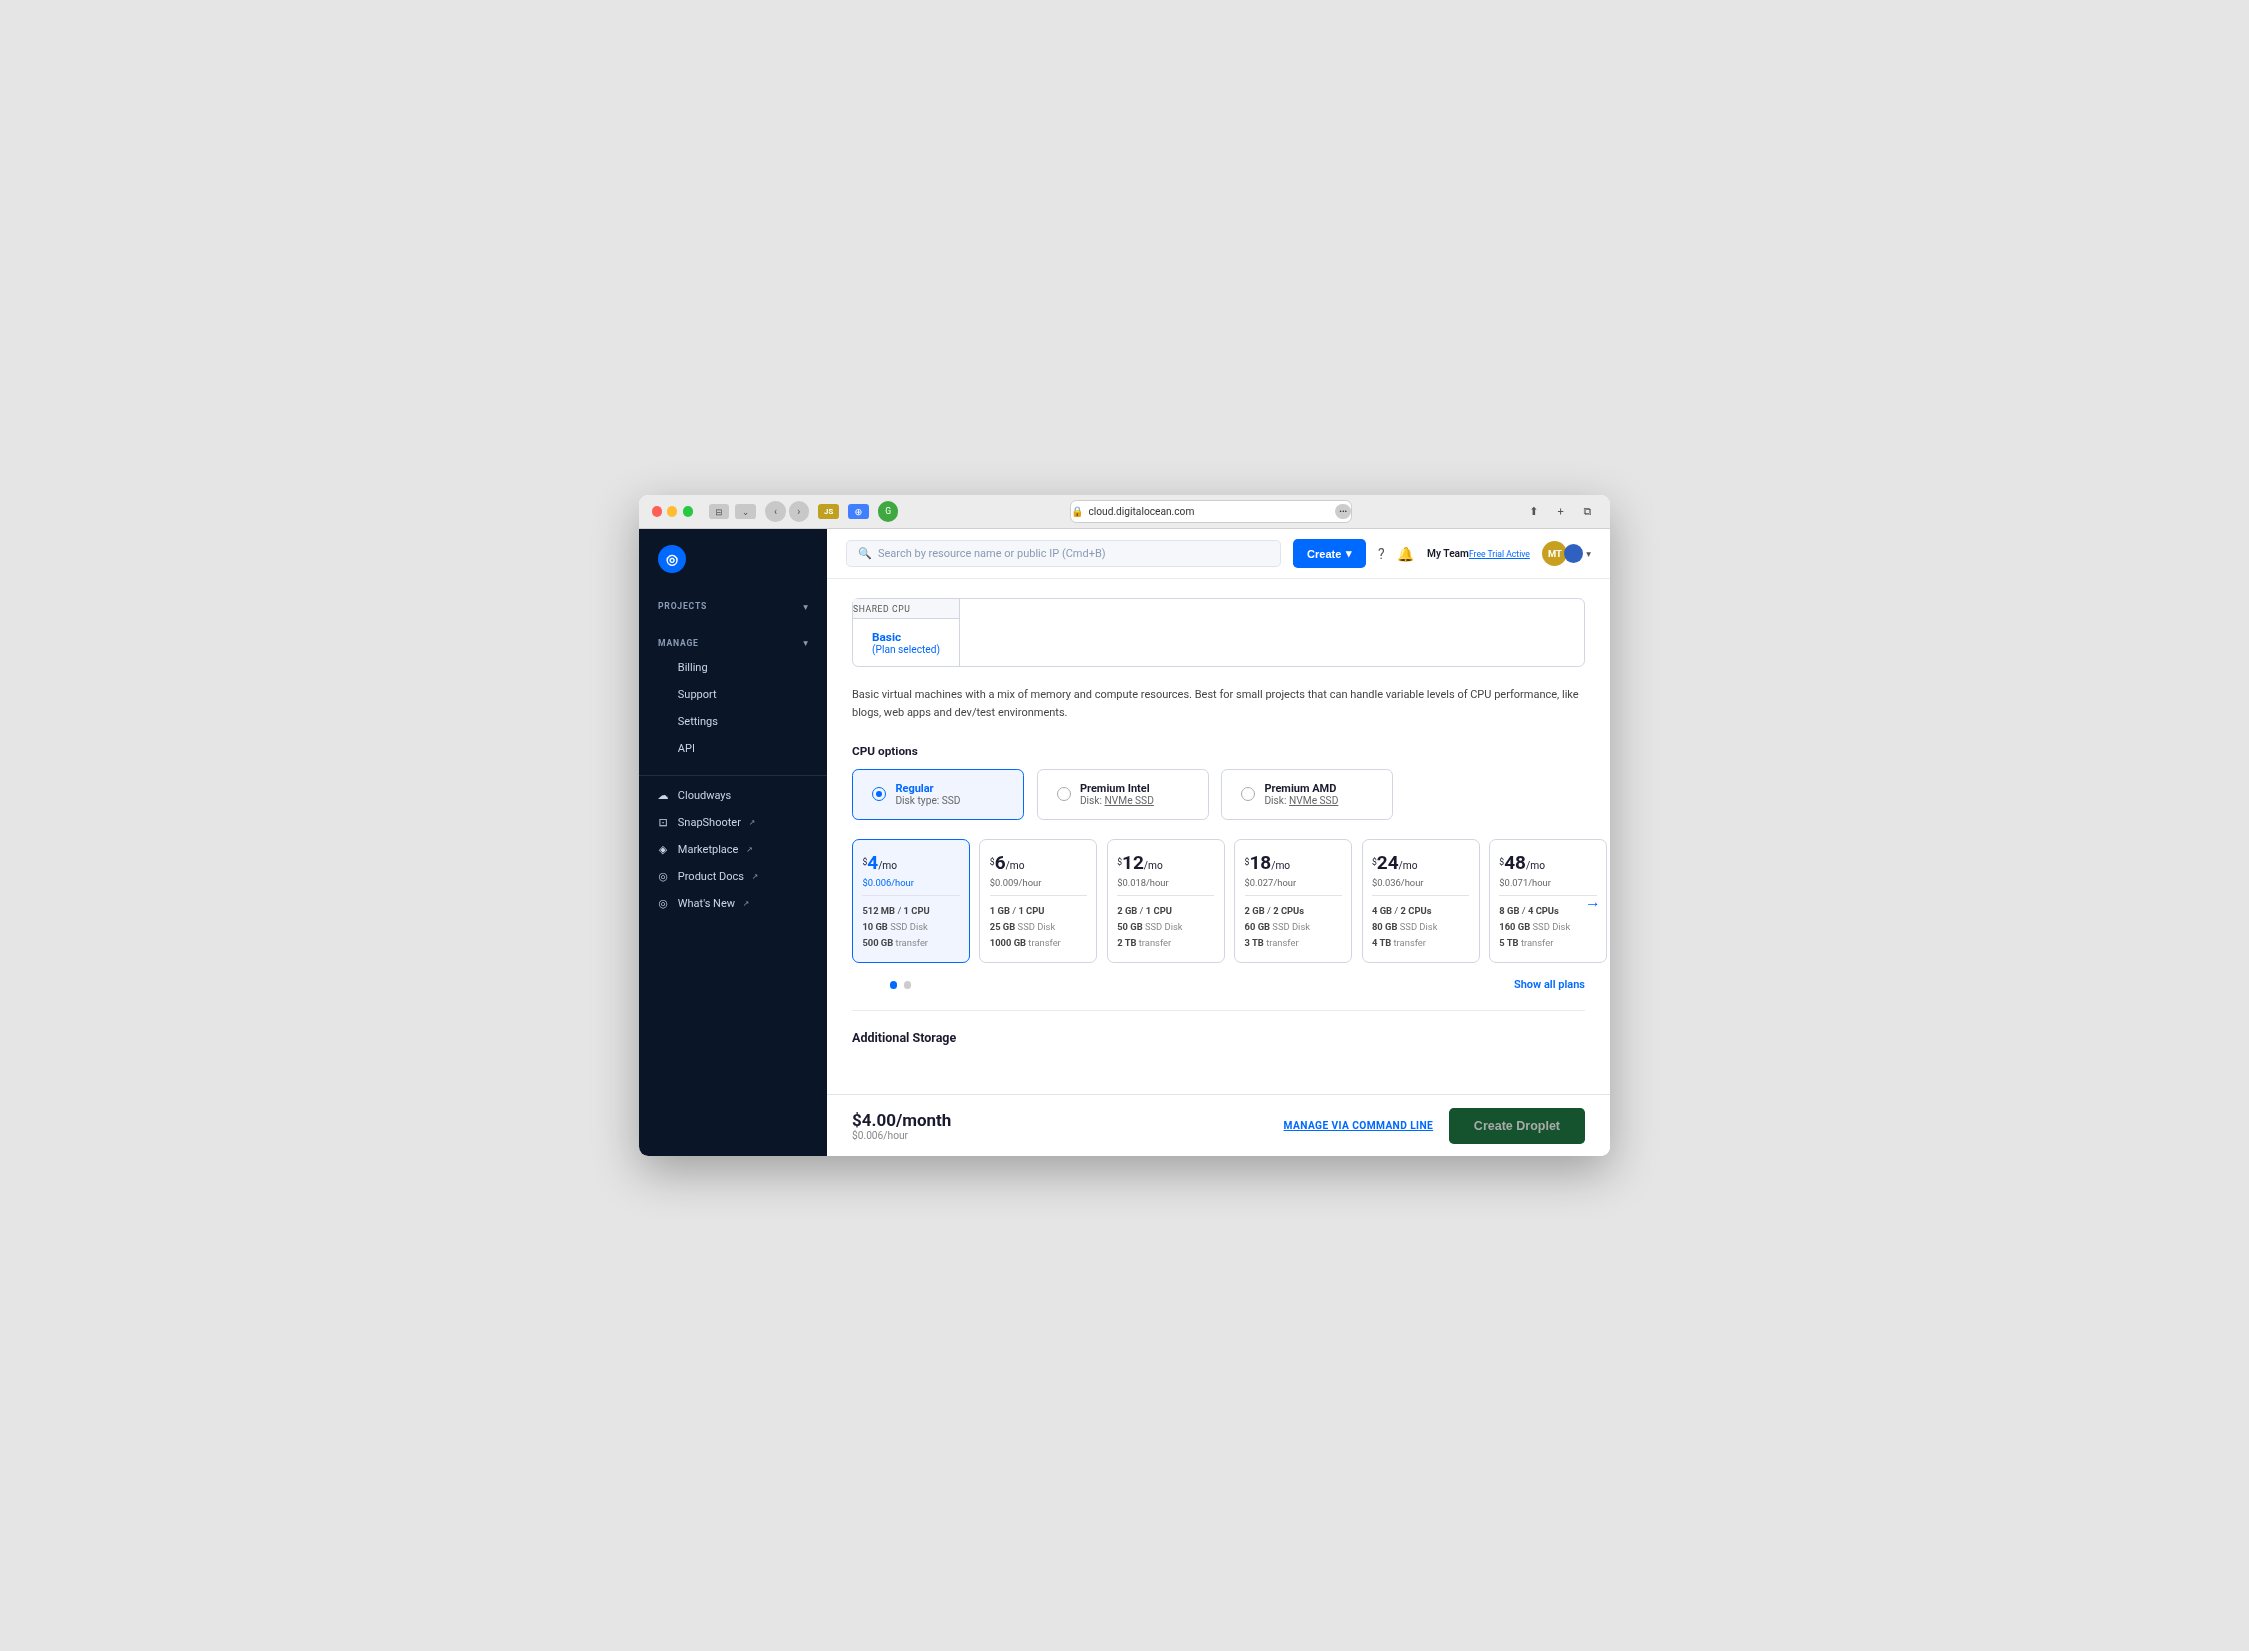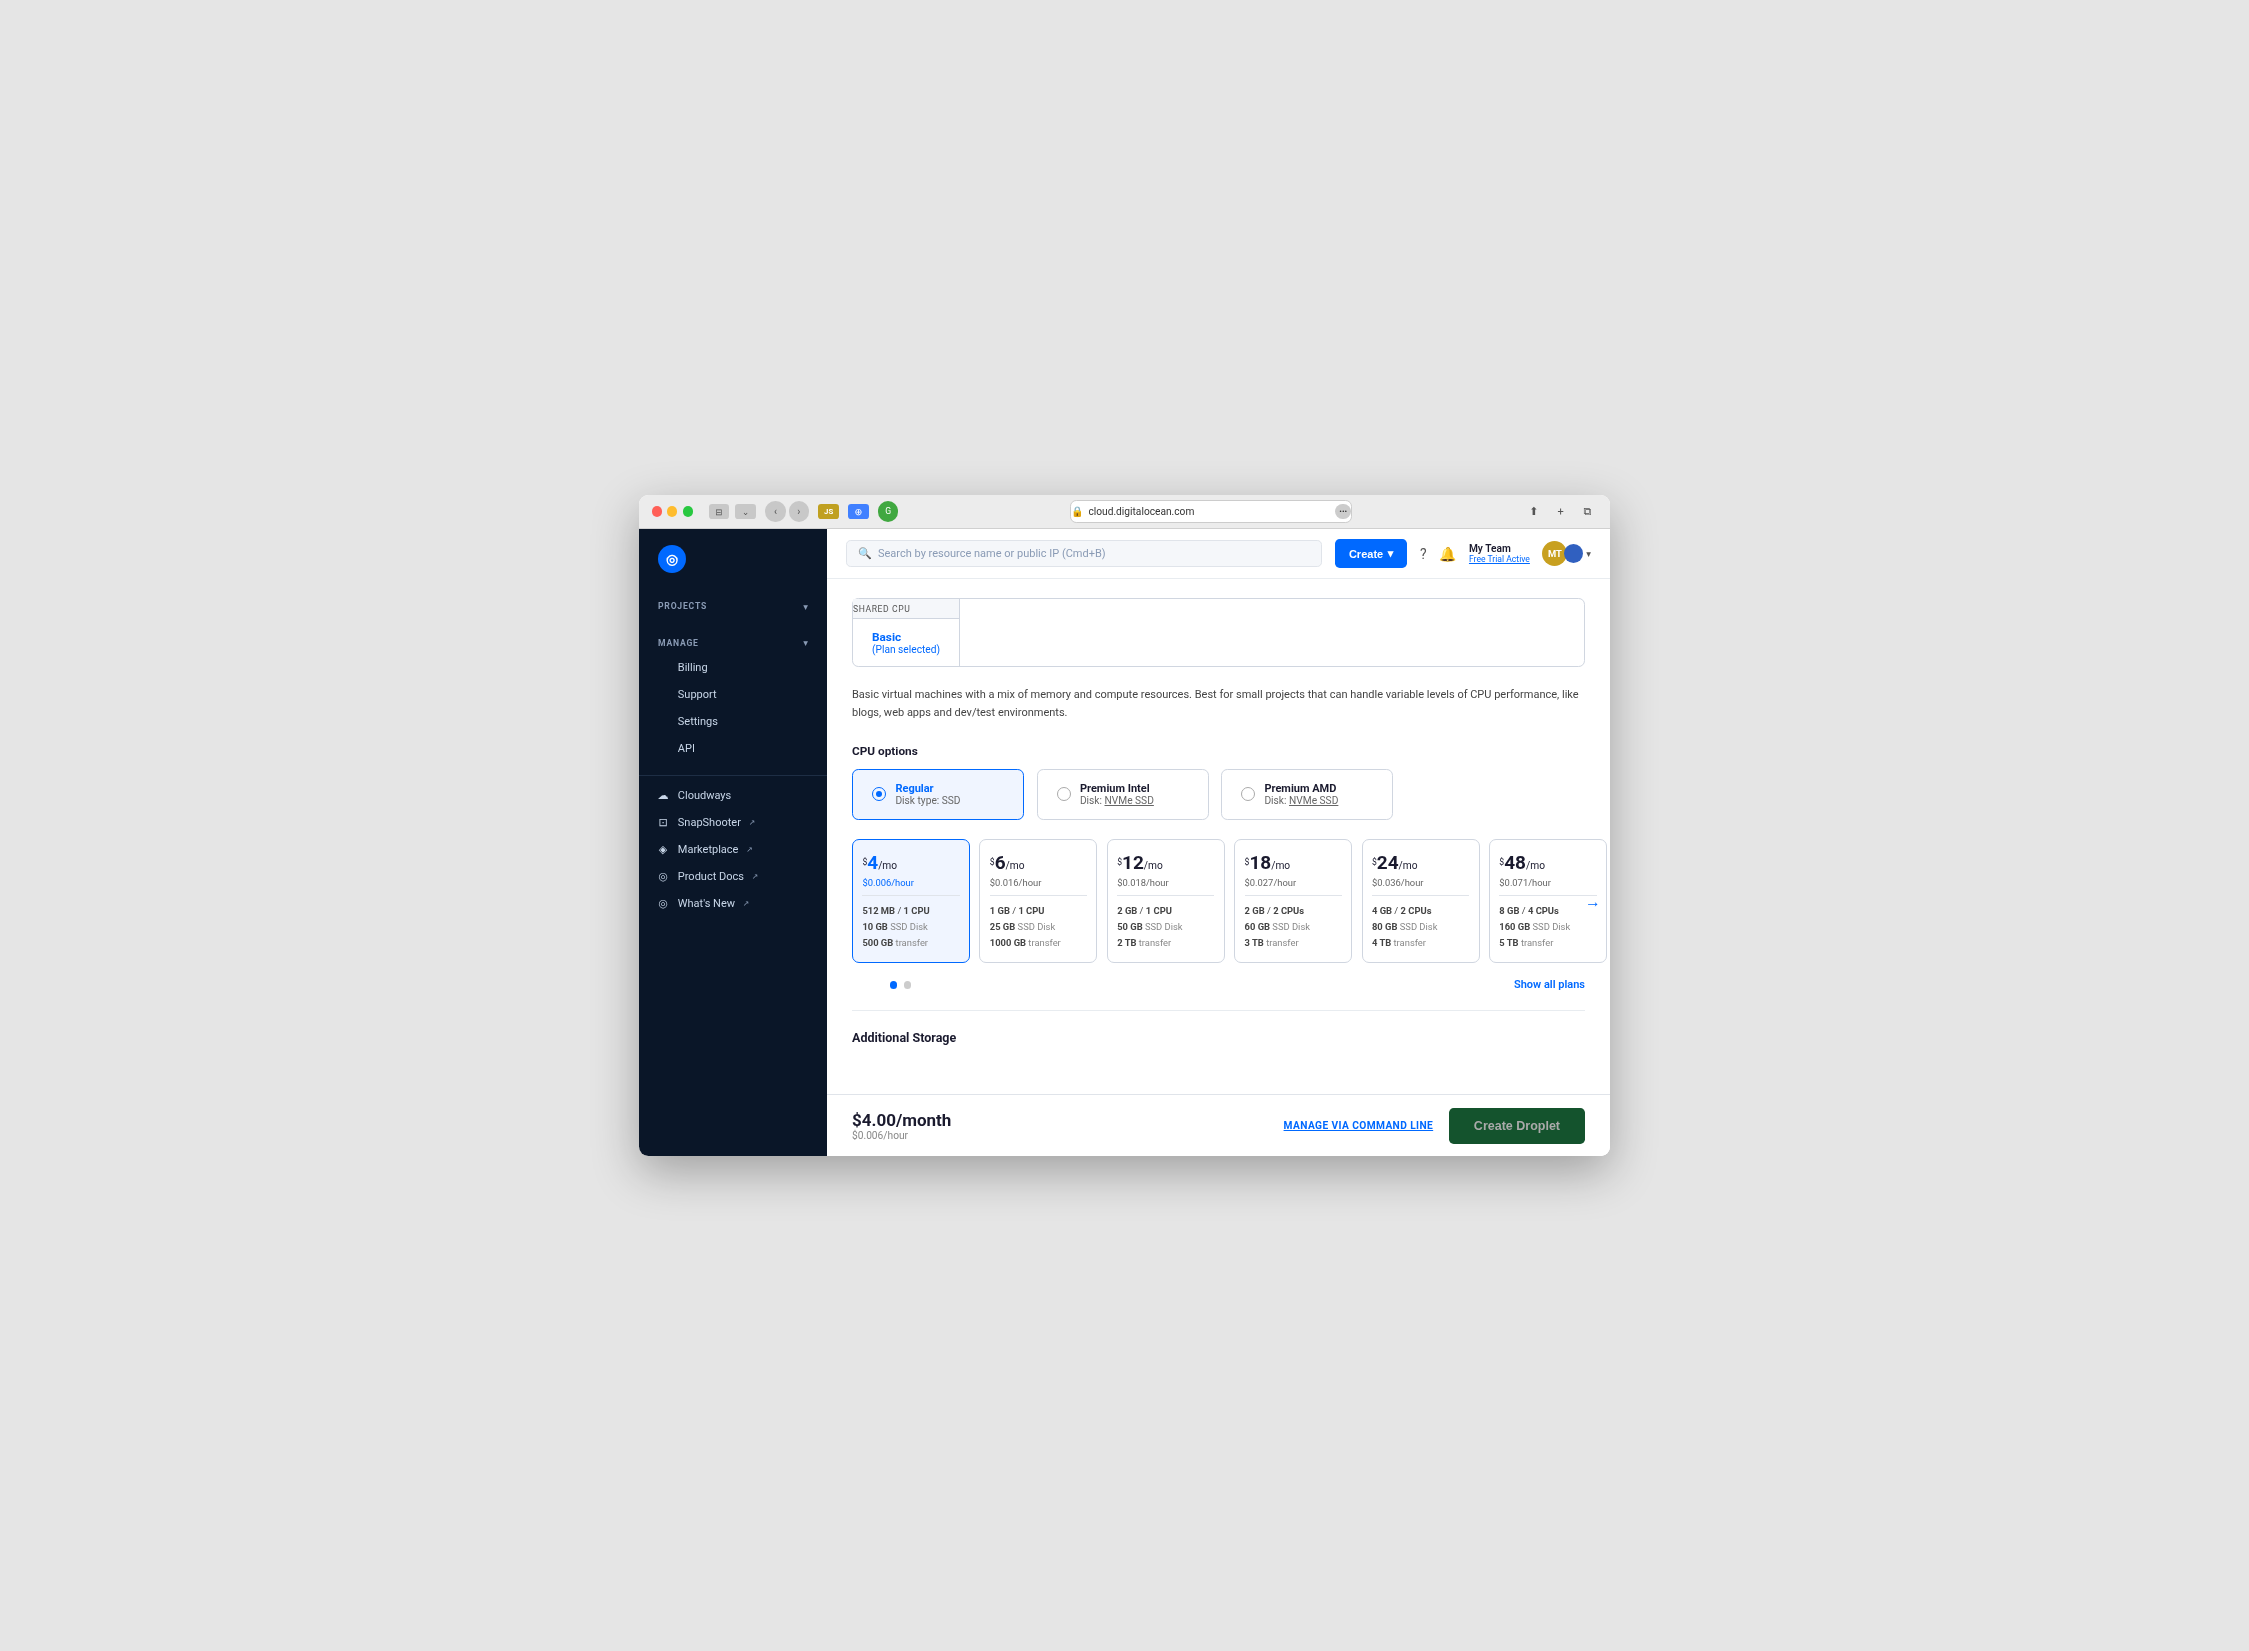--- a/index.html
+++ b/index.html
@@ -223,22 +223,22 @@
       align-items: center;
       gap: 12.5px;
     }
     .header-icon {
       font-size: 14px;
       color: #555;
       cursor: pointer;
     }
     .team-info {
       display: flex;
-      flex-direction: column;
-      align-items: flex-start;
+      flex-direction: row;
+      align-items: center;
     }
     .team-name {
       font-size: 10.2px;
       font-weight: 600;
       color: #1a1a2e;
     }
     .trial-badge {
       font-size: 8.6px;
       color: #0069ff;
       text-decoration: underline;
@@ -725,21 +725,21 @@
               <div><span class="spec-bold">512 MB</span> / <span class="spec-bold">1 CPU</span></div>
               <div><span class="spec-bold">10 GB</span> <span class="spec-normal">SSD Disk</span></div>
               <div><span class="spec-bold">500 GB</span> <span class="spec-normal">transfer</span></div>
             </div>
           </div>
 
           <div class="pricing-card">
             <div class="pricing-price">
               <span class="dollar">$</span><span class="amount">6</span><span class="period">/mo</span>
             </div>
-            <div class="pricing-hourly">$0.016/hour</div>
+            <div class="pricing-hourly">$0.009/hour</div>
             <hr class="pricing-divider">
             <div class="pricing-specs">
               <div><span class="spec-bold">1 GB</span> / <span class="spec-bold">1 CPU</span></div>
               <div><span class="spec-bold">25 GB</span> <span class="spec-normal">SSD Disk</span></div>
               <div><span class="spec-bold">1000 GB</span> <span class="spec-normal">transfer</span></div>
             </div>
           </div>
 
           <div class="pricing-card">
             <div class="pricing-price">

